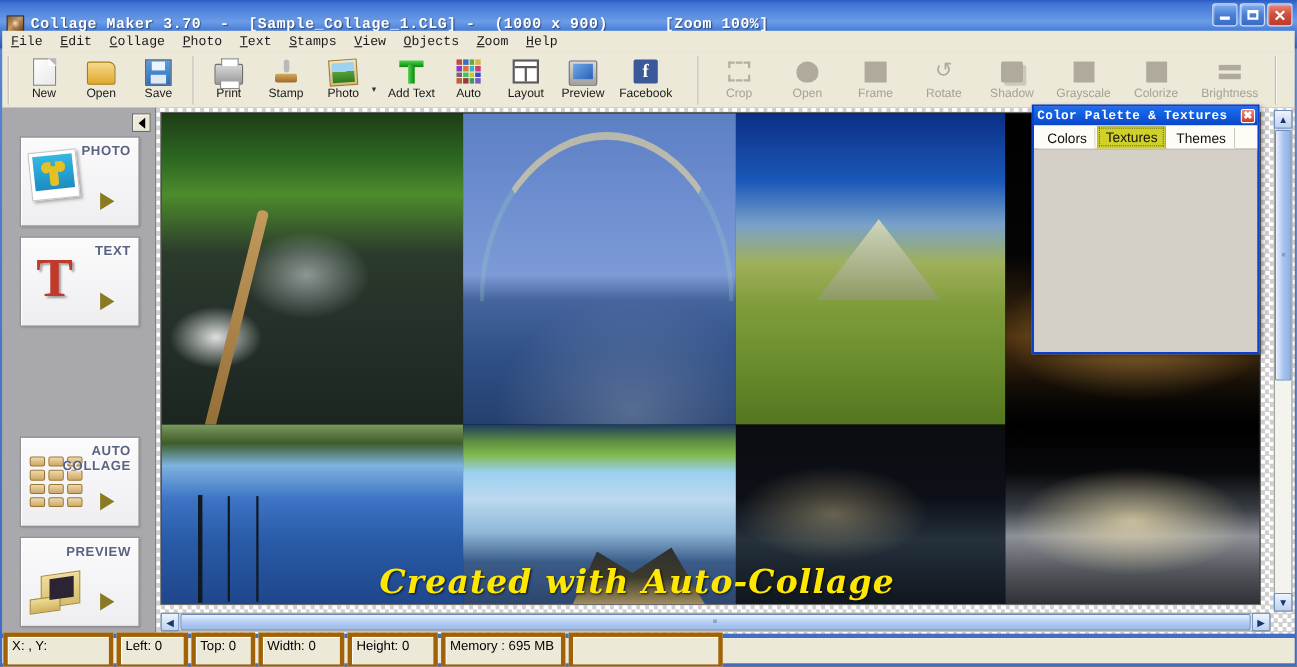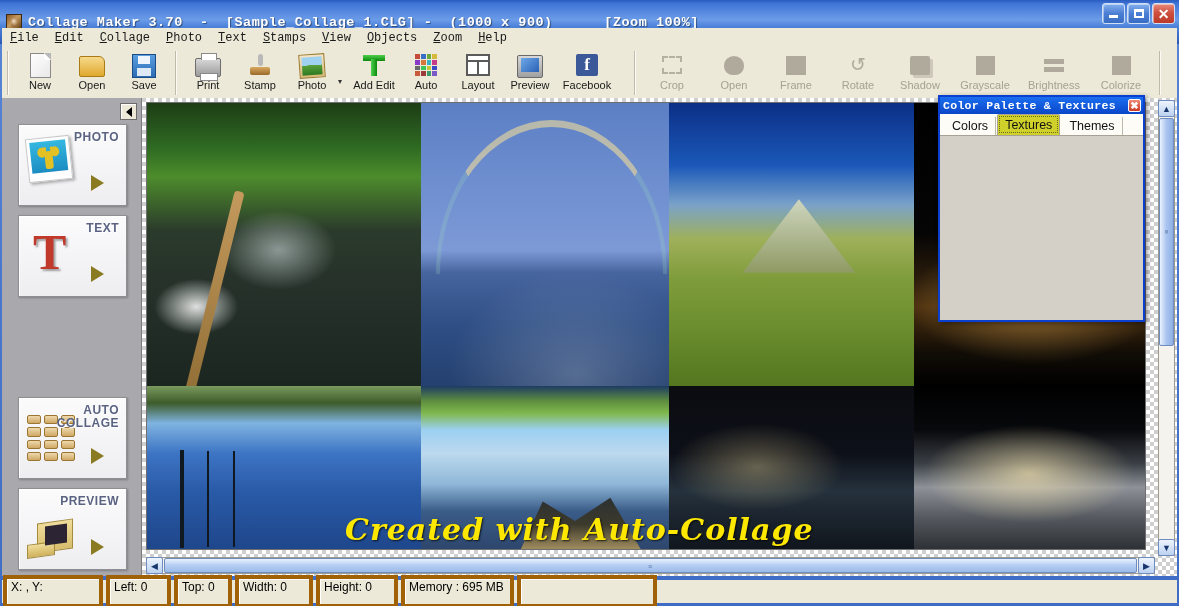--- a/index.html
+++ b/index.html
@@ -433,21 +433,21 @@
       <div class="tb-ico">
           <div class="ic-photo"></div>
         </div>
       <div class="tb-lbl">Photo</div>
     </div>
     <div class="tb-caret">▾</div>
     <div class="tb-btn">
       <div class="tb-ico">
           <div class="ic-text"></div>
         </div>
-      <div class="tb-lbl">Add Edit</div>
+      <div class="tb-lbl">Add Text</div>
     </div>
     <div class="tb-btn">
       <div class="tb-ico">
         <div class="ic-auto">
           <i style="background:#c64b3a"></i>
             <i style="background:#3a6fc6"></i>
             <i style="background:#6aa83a"></i>
             <i style="background:#d6b93a"></i>
           <i style="background:#8a3ac6"></i>
             <i style="background:#d6763a"></i>
@@ -515,31 +515,31 @@
           <div class="ic-shadow"></div>
         </div>
       <div class="tb-lbl" style="color:#a6a193">Shadow</div>
     </div>
     <div class="tb-btn" style="width:68px">
       <div class="tb-ico">
           <div class="ic-gray"></div>
         </div>
       <div class="tb-lbl" style="color:#a6a193">Grayscale</div>
     </div>
+    <div class="tb-btn" style="width:64px">
+      <div class="tb-ico">
+          <div class="ic-color"></div>
+        </div>
+      <div class="tb-lbl" style="color:#a6a193">Colorize</div>
+    </div>
     <div class="tb-btn" style="width:70px">
       <div class="tb-ico">
           <div class="ic-bright"></div>
         </div>
       <div class="tb-lbl" style="color:#a6a193">Brightness</div>
-    </div>
-    <div class="tb-btn" style="width:64px">
-      <div class="tb-ico">
-          <div class="ic-color"></div>
-        </div>
-      <div class="tb-lbl" style="color:#a6a193">Colorize</div>
     </div>
 
     <div class="tb-sep" style="margin-left:6px"></div>
   </div>
 
   <div class="client">
 
     <div class="sidepanel">
       <div class="collapse-btn">
           <i></i>

